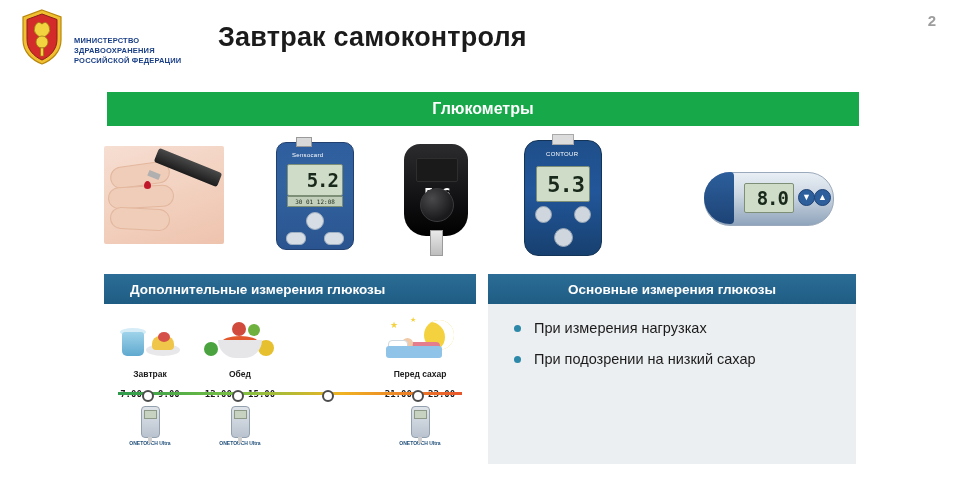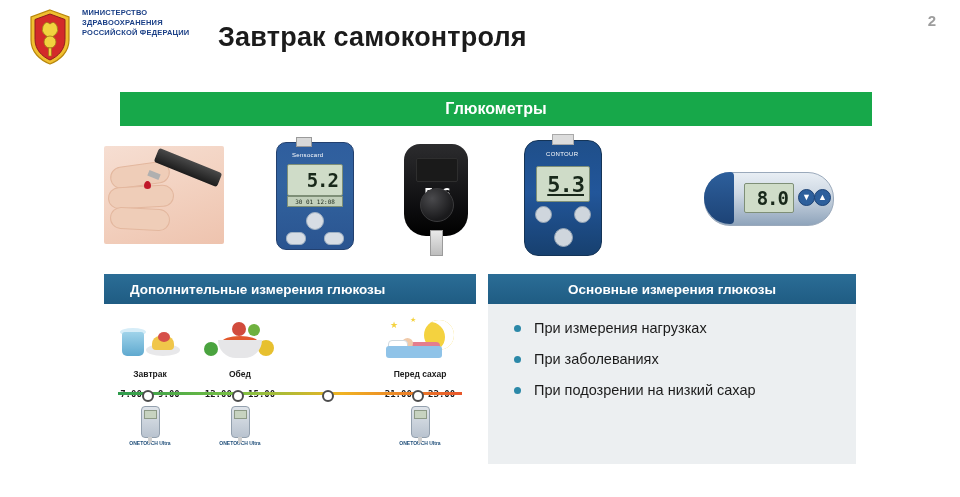--- a/index.html
+++ b/index.html
@@ -18,24 +18,24 @@
   
   .slide-header {
     position: absolute;
     top: 0;
     left: 0;
     width: 960px;
     height: 90px;
   }
   .logo-block {
     position: absolute;
-    left: 26px;
+    left: 18px;
     top: 8px;
     display: flex;
-    align-items: flex-start;
+    align-items: flex-end;
   }
   .emblem {
     width: 48px;
     height: 58px;
     position: relative;
   }
   .emblem svg { display: block; }
   .ministry-text {
     margin-left: 8px;
     font-size: 7.5px;
@@ -59,21 +59,21 @@
     right: 24px;
     top: 12px;
     font-size: 15px;
     font-weight: bold;
     color: #9d9d9d;
   }
 
   
   .green-banner {
     position: absolute;
-    left: 120px;
+    left: 107px;
     top: 92px;
     width: 752px;
     height: 34px;
     background: #17a84a;
     display: flex;
     align-items: center;
     justify-content: center;
   }
   .green-banner .banner-label {
     color: #ffffff;
@@ -217,21 +217,21 @@
 
   
   .dev4 { left: 420px; top: 2px; width: 76px; height: 114px; }
   .dev4 .body {
     left: 0; top: 0; width: 76px; height: 114px;
     background: linear-gradient(180deg,#1f4f8a 0%, #22569a 45%, #17406f 100%);
     border-radius: 14px;
     border: 1px solid #143457;
   }
   .dev4 .screen { left: 12px; top: 26px; width: 52px; height: 34px; }
-  .dev4 .screen .val { font-size: 22px; padding-right: 5px; font-weight: bold; text-decoration: underline; }
+  .dev4 .screen .val { font-size: 22px; padding-right: 5px; font-weight: bold; }
   .dev4 .brandtxt { left: 22px; top: 11px; font-size: 6px; }
   .dev4 .btn {
     position: absolute; border-radius: 50%;
     background: #cfd6dd; border: 1px solid #94a4b5;
   }
   .dev4 .b1 { left: 11px; top: 66px; width: 15px; height: 15px; }
   .dev4 .b2 { left: 50px; top: 66px; width: 15px; height: 15px; }
   .dev4 .b3 { left: 30px; top: 88px; width: 17px; height: 17px; }
   .dev4 .strip {
     position: absolute; left: 28px; top: -6px; width: 20px; height: 9px;
@@ -589,20 +589,16 @@
   <div class="panel-head">
     <span class="panel-title">Основные измерения глюкозы</span>
   </div>
   <div class="panel-body">
     <div class="bullet-item">
       <span class="bullet-dot"></span>
       <span class="bullet-text">При измерения нагрузках</span>
     </div>
     <div class="bullet-item">
       <span class="bullet-dot"></span>
-      <span class="bullet-text">При заболеваниях</span>
-    </div>
-    <div class="bullet-item">
-      <span class="bullet-dot"></span>
       <span class="bullet-text">При подозрении на низкий сахар</span>
     </div>
   </div>
 </div>
 
 </body></html>

